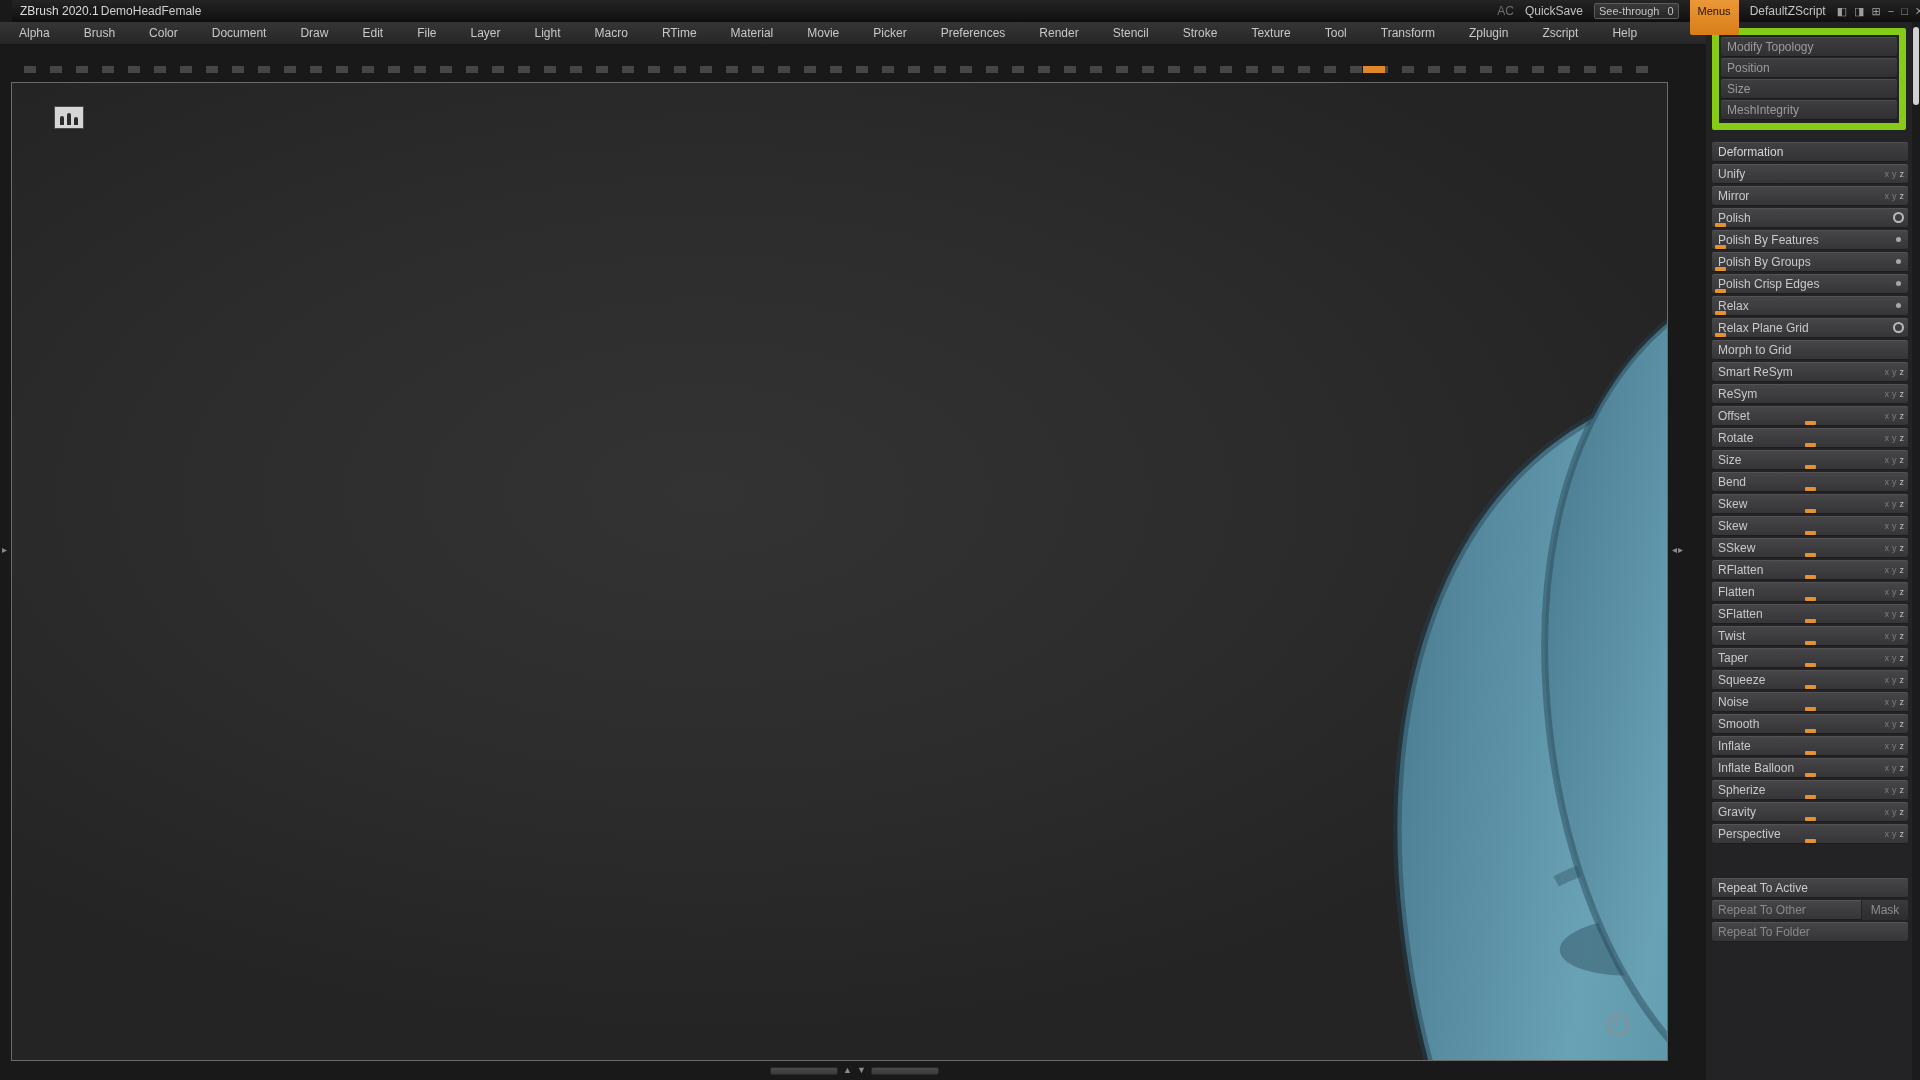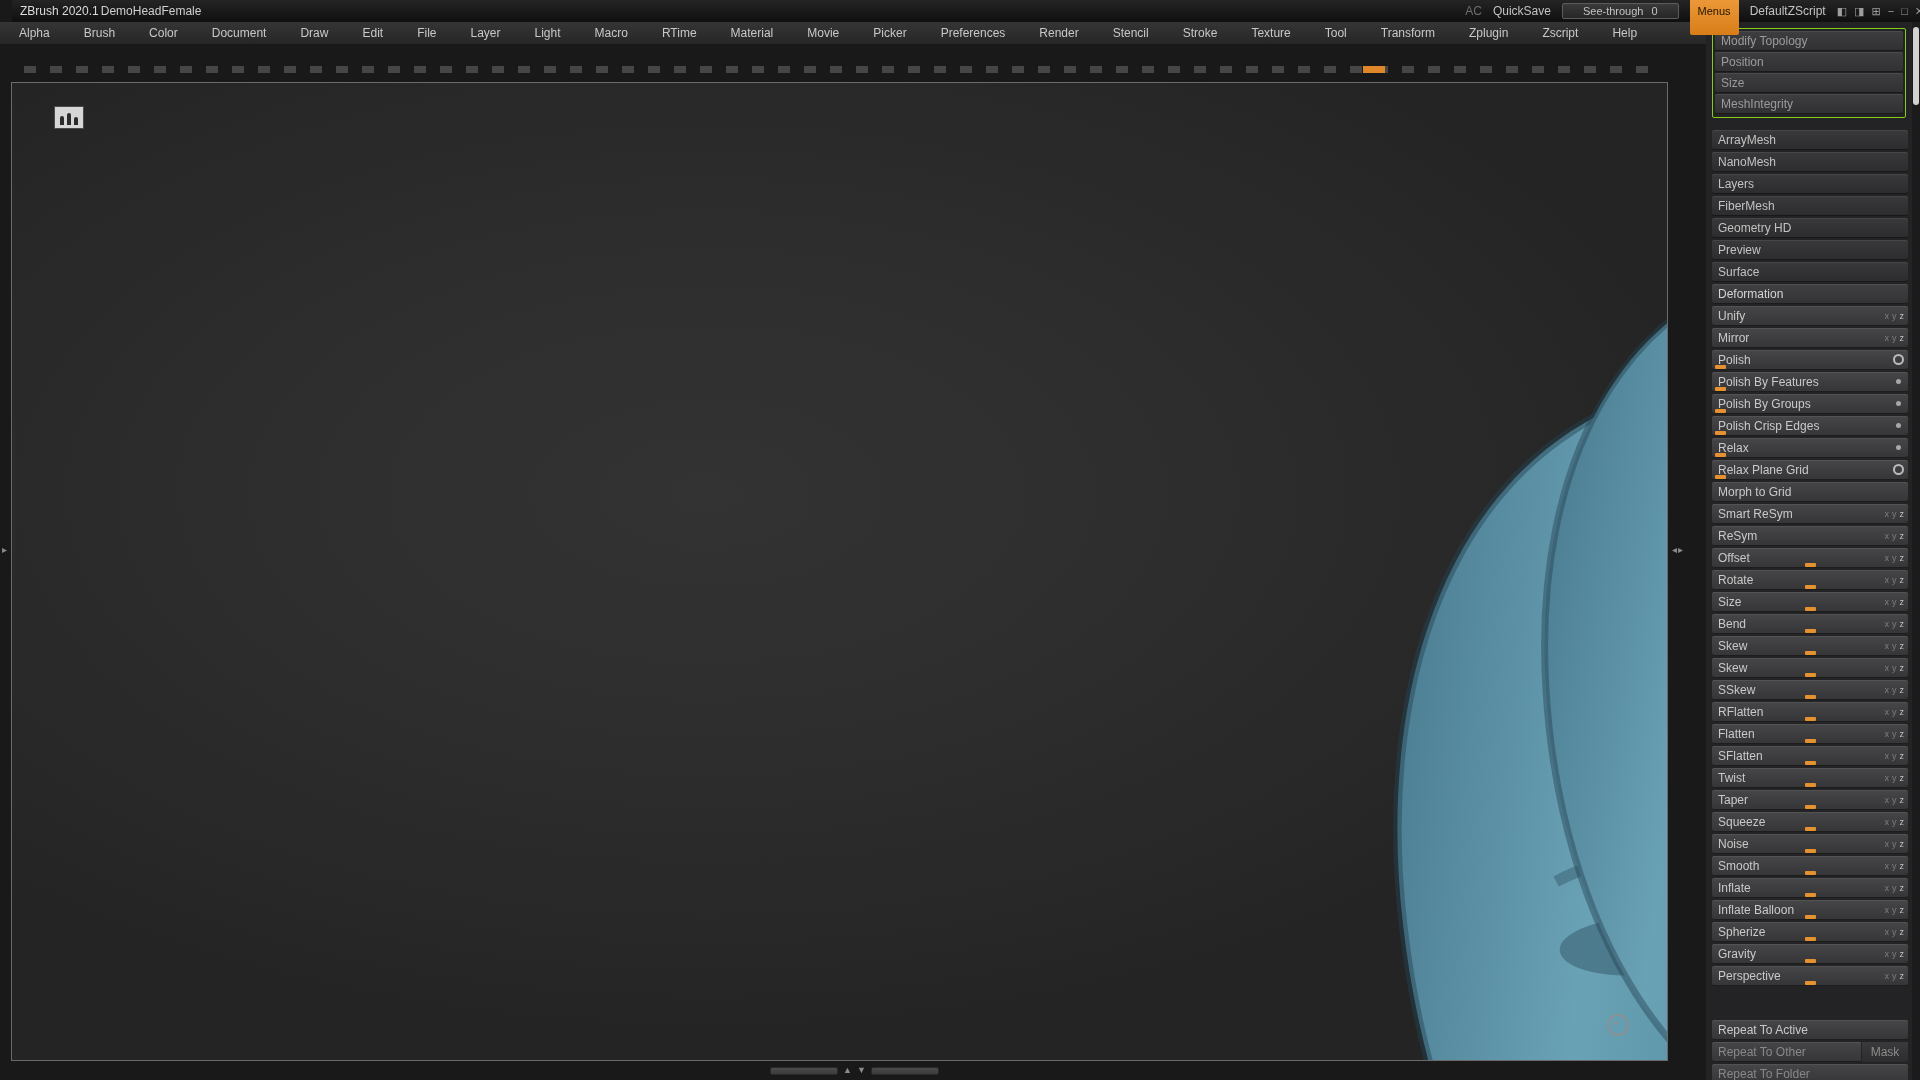--- a/index.html
+++ b/index.html
@@ -11,21 +11,21 @@
   
   #titlebar{position:absolute;top:0;left:12px;width:1920px;height:22px;
     background:linear-gradient(#242424,#0f0f0f);display:flex;align-items:center;
     padding:0 8px;box-sizing:border-box;gap:2px;z-index:30;font-size:12px;color:#bfbfbf}
   .app-title{color:#dcdcdc;white-space:nowrap}
   .doc-title{color:#cfcfcf;white-space:nowrap}
   .stats{color:#9c9c9c;font-size:11px;white-space:nowrap}
   .tb-right{margin-left:auto;display:flex;align-items:center;gap:11px;white-space:nowrap}
   .ac{color:#6e6e6e}
   .quicksave{color:#c3c3c3}
-  .seethrough{border:1px solid #5c5c5c;border-radius:2px;padding:1px 20px;color:#c3c3c3;
+  .seethrough{border:1px solid #5c5c5c;border-radius:2px;padding:1px 4px;color:#c3c3c3;
     background:linear-gradient(#3a3a3a,#262626);font-size:11px;display:flex;gap:8px}
   .menus-btn{background:linear-gradient(#f2a244,#d87d18);color:#221503;border-radius:2px;
     padding:18px 8px;font-size:11px}
   .zscript{color:#c3c3c3}
   .win-icons{display:flex;gap:7px;color:#9d9d9d;font-size:11px}
   .win-icon{cursor:default}
   
   #menubar{position:absolute;top:22px;left:0;width:1706px;height:23px;
     background:linear-gradient(#353535,#262626);border-bottom:1px solid #191919;
     display:flex;align-items:center;padding:0 10px;box-sizing:border-box;gap:16px;z-index:20}
@@ -52,21 +52,21 @@
   .nav-arrow{color:#8a8a8a;font-size:9px;line-height:9px}
   
   .edge-arrow{position:absolute;color:#8a8a8a;font-size:10px;line-height:10px}
   #edge-left{left:2px;top:545px}
   #edge-right{left:1672px;top:545px;letter-spacing:1px}
   
   #tray{position:absolute;left:1706px;top:22px;width:206px;height:1058px;background:#232325;
     box-sizing:border-box;padding:4px 4px 0 6px;overflow:hidden}
   #tray-scrollbar{position:absolute;left:1912px;top:22px;width:8px;height:1058px;background:#1b1b1b}
   #tray-scrollbar .thumb{position:absolute;left:1px;top:5px;width:6px;height:78px;background:#d2d2d2;border-radius:3px}
-  .pinned-box{border:1px solid #84cc16;border-radius:2px;padding:2px;margin:2px 2px 12px 0}
+  .pinned-box{border:7px solid #84cc16;border-radius:2px;padding:2px;margin:2px 2px 12px 0}
   .trow{position:relative;height:20px;line-height:20px;margin-bottom:2px;border-radius:2px;
     background:linear-gradient(180deg,#464648,#353537);
     box-shadow:inset 0 1px 0 rgba(255,255,255,.07), inset 0 -1px 0 rgba(0,0,0,.45);
     font-size:12px;color:#c9c9c9;padding-left:6px;box-sizing:border-box;white-space:nowrap;overflow:hidden}
   .trow.pinned{color:#9b9b9b;margin-bottom:1px;background:linear-gradient(180deg,#3e3e40,#303032)}
   .trow.section{background:linear-gradient(180deg,#39393b,#2c2c2e);color:#c2c2c2}
   .trow.deform-header{background:linear-gradient(180deg,#414143,#323234);color:#d4d4d4;margin-top:2px}
   .trow.dim{color:#888888}
   .tlabel{pointer-events:none}
   .handle{position:absolute;bottom:1px;width:11px;height:4px;background:#e6912f;border-radius:1px}
@@ -229,29 +229,20 @@
 <span class="edge-arrow" id="edge-left">▸</span>
 <span class="edge-arrow" id="edge-right">◂▸</span>
 
 <div id="tray">
   <div class="pinned-box">
       <div class="trow pinned">Modify Topology</div>
       <div class="trow pinned">Position</div>
       <div class="trow pinned">Size</div>
       <div class="trow pinned">MeshIntegrity</div>
     </div>
-  <div>
-      <div class="trow section">ArrayMesh</div>
-      <div class="trow section">NanoMesh</div>
-      <div class="trow section">Layers</div>
-      <div class="trow section">FiberMesh</div>
-      <div class="trow section">Geometry HD</div>
-      <div class="trow section">Preview</div>
-      <div class="trow section">Surface</div>
-    </div>
   <div class="trow deform-header">
     <span class="tlabel">Deformation</span>
   </div>
   <div id="deformation-rows">
       <div class="trow button"><span class="tlabel">Unify</span><span class="axes">
           <i class="ax ax-x">x</i>
           <i class="ax ax-y">y</i>
           <i class="ax ax-z">z</i>
         </span></div>
       <div class="trow button"><span class="tlabel">Mirror</span><span class="axes">

